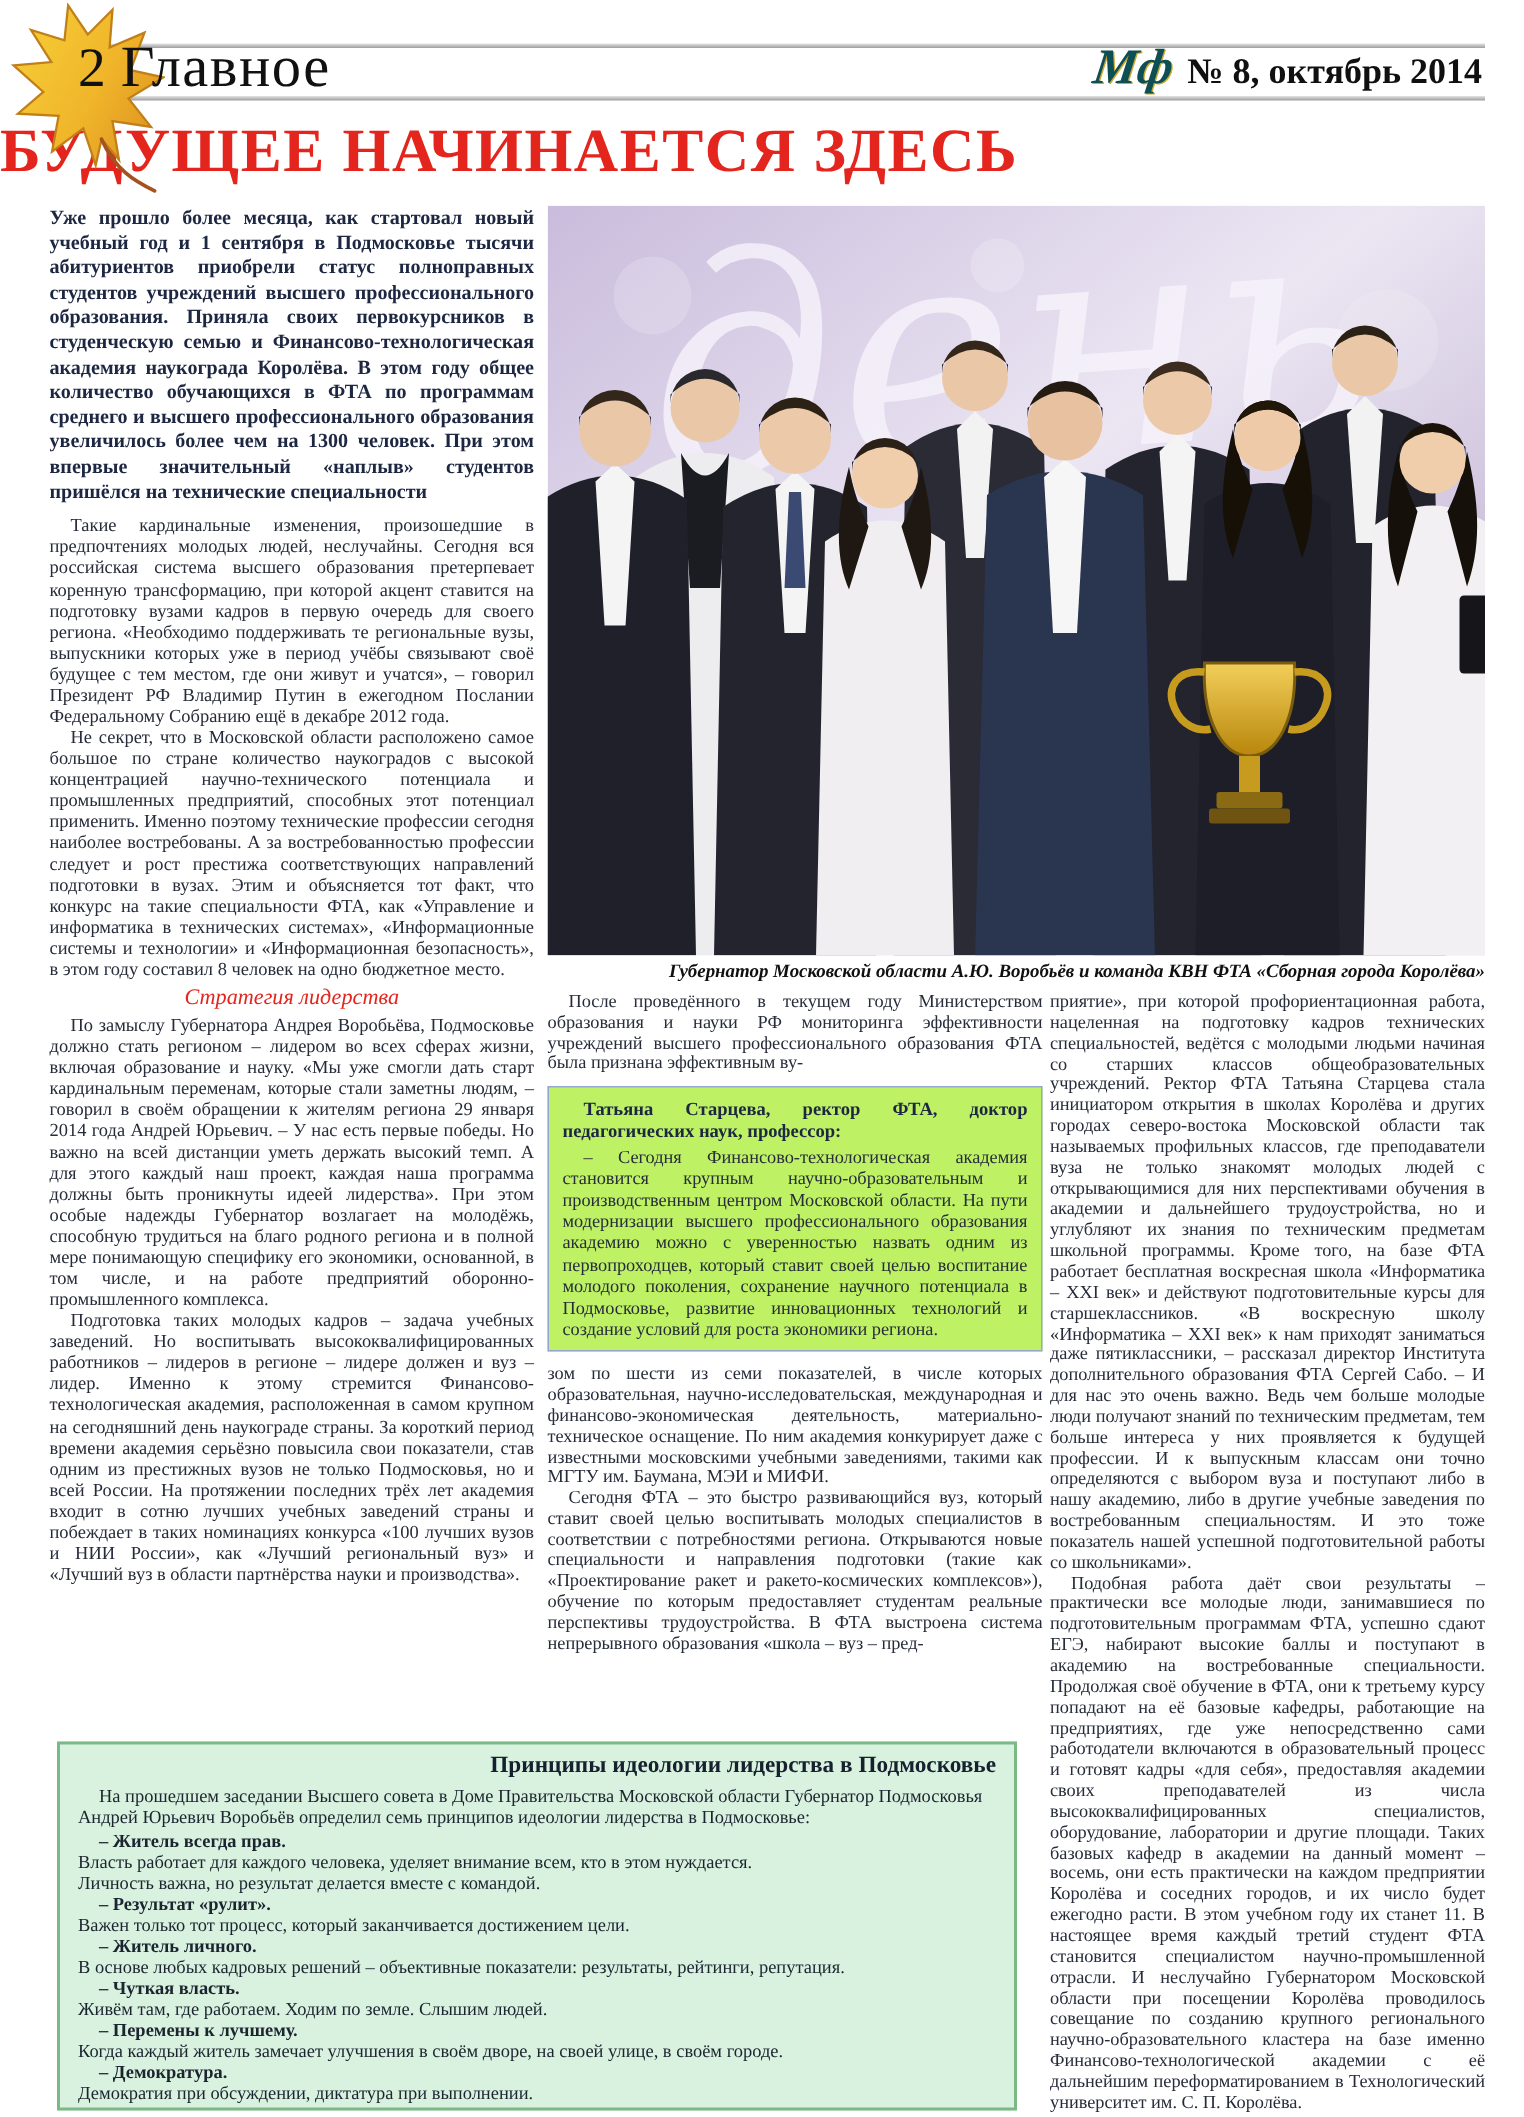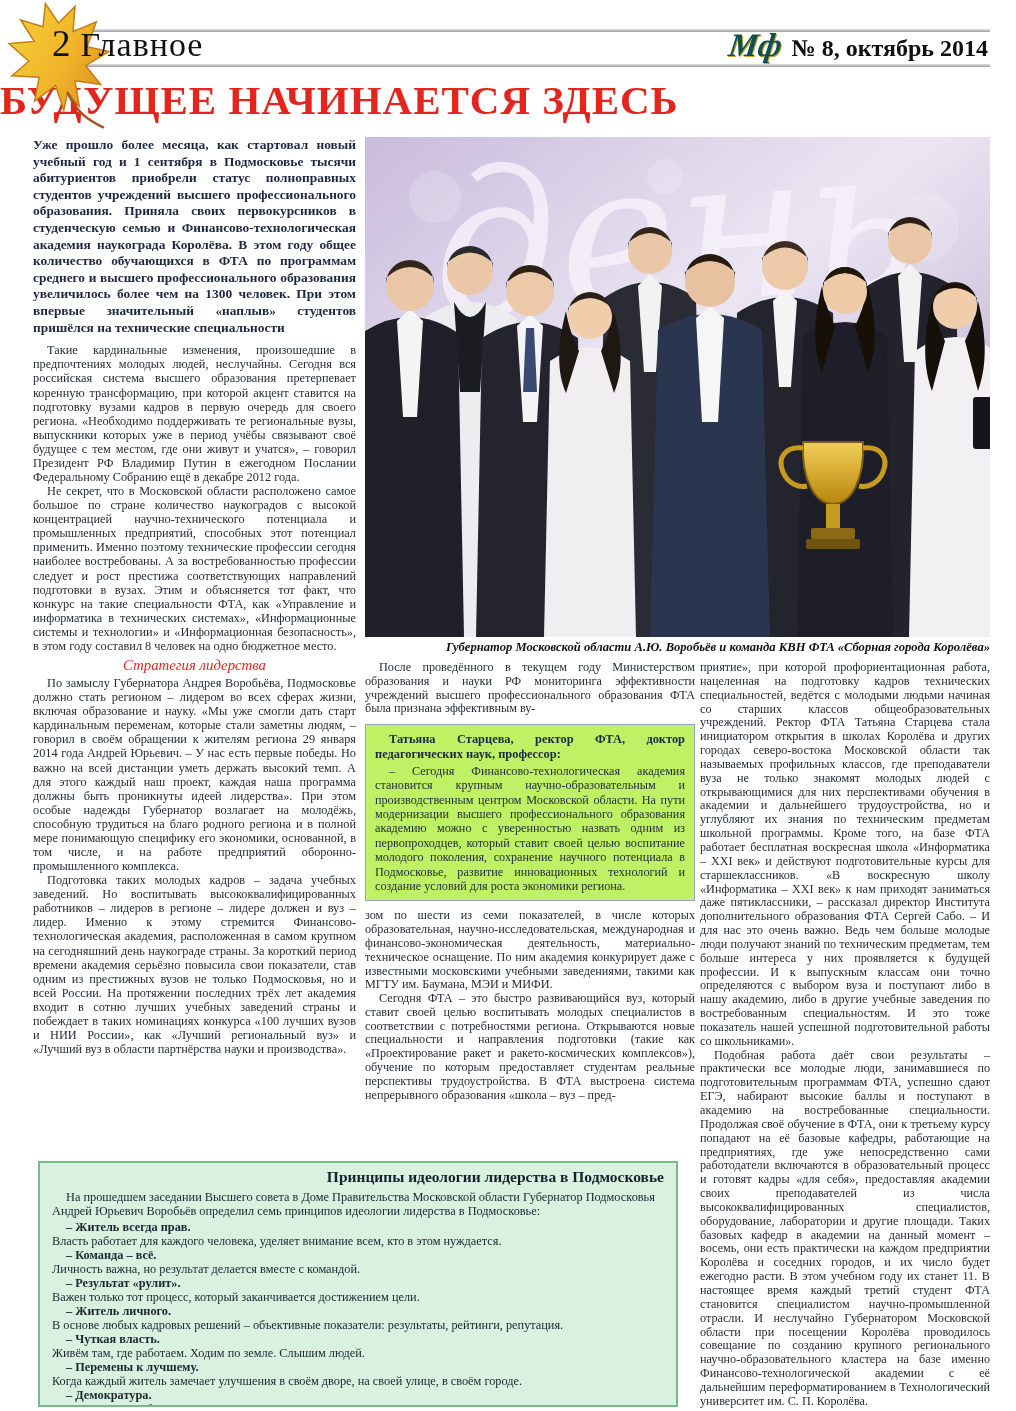--- a/index.html
+++ b/index.html
@@ -7,21 +7,21 @@
         font-family:"Liberation Serif", serif;color:#272c3a;}
 
   
   .hline{position:absolute;left:70px;width:920px;height:3px;
          background:linear-gradient(180deg,#e3e3e3,#9d9d9d);}
   #hline-top{top:29px;}
   #hline-bottom{top:64px;}
   #leaf{position:absolute;left:6px;top:2px;width:104px;height:138px;z-index:3;}
   #page-num-block{position:absolute;left:52px;top:22px;z-index:4;display:flex;align-items:baseline;gap:10px;}
   #page-num{font-size:37px;color:#111;}
-  #section-name{font-size:34px;color:#111;letter-spacing:1px;}
+  #section-name{font-size:39px;color:#111;letter-spacing:1px;}
   #masthead{position:absolute;right:28px;top:27px;display:flex;align-items:baseline;gap:10px;}
   #logo{font-style:italic;font-weight:bold;font-size:33px;color:#0d4f55;
         text-shadow:1px 1px 0 #caa92c;transform:skewX(-8deg);display:inline-block;}
   #issue{font-weight:bold;font-size:24px;color:#101010;}
 
   
   #headline{position:absolute;left:0;right:0;top:76px;
             font-weight:bold;font-size:41px;color:#e3251d;letter-spacing:1px;}
 
   
@@ -217,21 +217,20 @@
     <p class="para noindent">приятие», при которой профориентационная работа, нацеленная на подготовку кадров технических специальностей, ведётся с молодыми людьми начиная со старших классов общеобразовательных учреждений. Ректор ФТА Татьяна Старцева стала инициатором открытия в школах Королёва и других городах северо-востока Московской области так называемых профильных классов, где преподаватели вуза не только знакомят молодых людей с открывающимися для них перспективами обучения в академии и дальнейшего трудоустройства, но и углубляют их знания по техническим предметам школьной программы. Кроме того, на базе ФТА работает бесплатная воскресная школа «Информатика – XXI век» и действуют подготовительные курсы для старшеклассников. «В воскресную школу «Информатика – XXI век» к нам приходят заниматься даже пятиклассники, – рассказал директор Института дополнительного образования ФТА Сергей Сабо. – И для нас это очень важно. Ведь чем больше молодые люди получают знаний по техническим предметам, тем больше интереса у них проявляется к будущей профессии. И к выпускным классам они точно определяются с выбором вуза и поступают либо в нашу академию, либо в другие учебные заведения по востребованным специальностям. И это тоже показатель нашей успешной подготовительной работы со школьниками».</p>
     <p class="para">Подобная работа даёт свои результаты – практически все молодые люди, занимавшиеся по подготовительным программам ФТА, успешно сдают ЕГЭ, набирают высокие баллы и поступают в академию на востребованные специальности. Продолжая своё обучение в ФТА, они к третьему курсу попадают на её базовые кафедры, работающие на предприятиях, где уже непосредственно сами работодатели включаются в образовательный процесс и готовят кадры «для себя», предоставляя академии своих преподавателей из числа высококвалифицированных специалистов, оборудование, лаборатории и другие площади. Таких базовых кафедр в академии на данный момент – восемь, они есть практически на каждом предприятии Королёва и соседних городов, и их число будет ежегодно расти. В этом учебном году их станет 11. В настоящее время каждый третий студент ФТА становится специалистом научно-промышленной отрасли. И неслучайно Губернатором Московской области при посещении Королёва проводилось совещание по созданию крупного регионального научно-образовательного кластера на базе именно Финансово-технологической академии с её дальнейшим переформатированием в Технологический университет им. С. П. Королёва.</p>
 
   </div>
 
   <div id="principles-box">
     <p class="ptitle">Принципы идеологии лидерства в Подмосковье</p>
     <p class="pintro">На прошедшем заседании Высшего совета в Доме Правительства Московской области Губернатор Подмосковья Андрей Юрьевич Воробьёв определил семь принципов идеологии лидерства в Подмосковье:</p>
     <p class="gbn">– Житель всегда прав.</p>
     <p class="gbd">Власть работает для каждого человека, уделяет внимание всем, кто в этом нуждается.</p>
-    <p class="gbn">– Команда – всё.</p>
     <p class="gbd">Личность важна, но результат делается вместе с командой.</p>
     <p class="gbn">– Результат «рулит».</p>
     <p class="gbd">Важен только тот процесс, который заканчивается достижением цели.</p>
     <p class="gbn">– Житель личного.</p>
     <p class="gbd">В основе любых кадровых решений – объективные показатели: результаты, рейтинги, репутация.</p>
     <p class="gbn">– Чуткая власть.</p>
     <p class="gbd">Живём там, где работаем. Ходим по земле. Слышим людей.</p>
     <p class="gbn">– Перемены к лучшему.</p>
     <p class="gbd">Когда каждый житель замечает улучшения в своём дворе, на своей улице, в своём городе.</p>
     <p class="gbn">– Демократура.</p>

